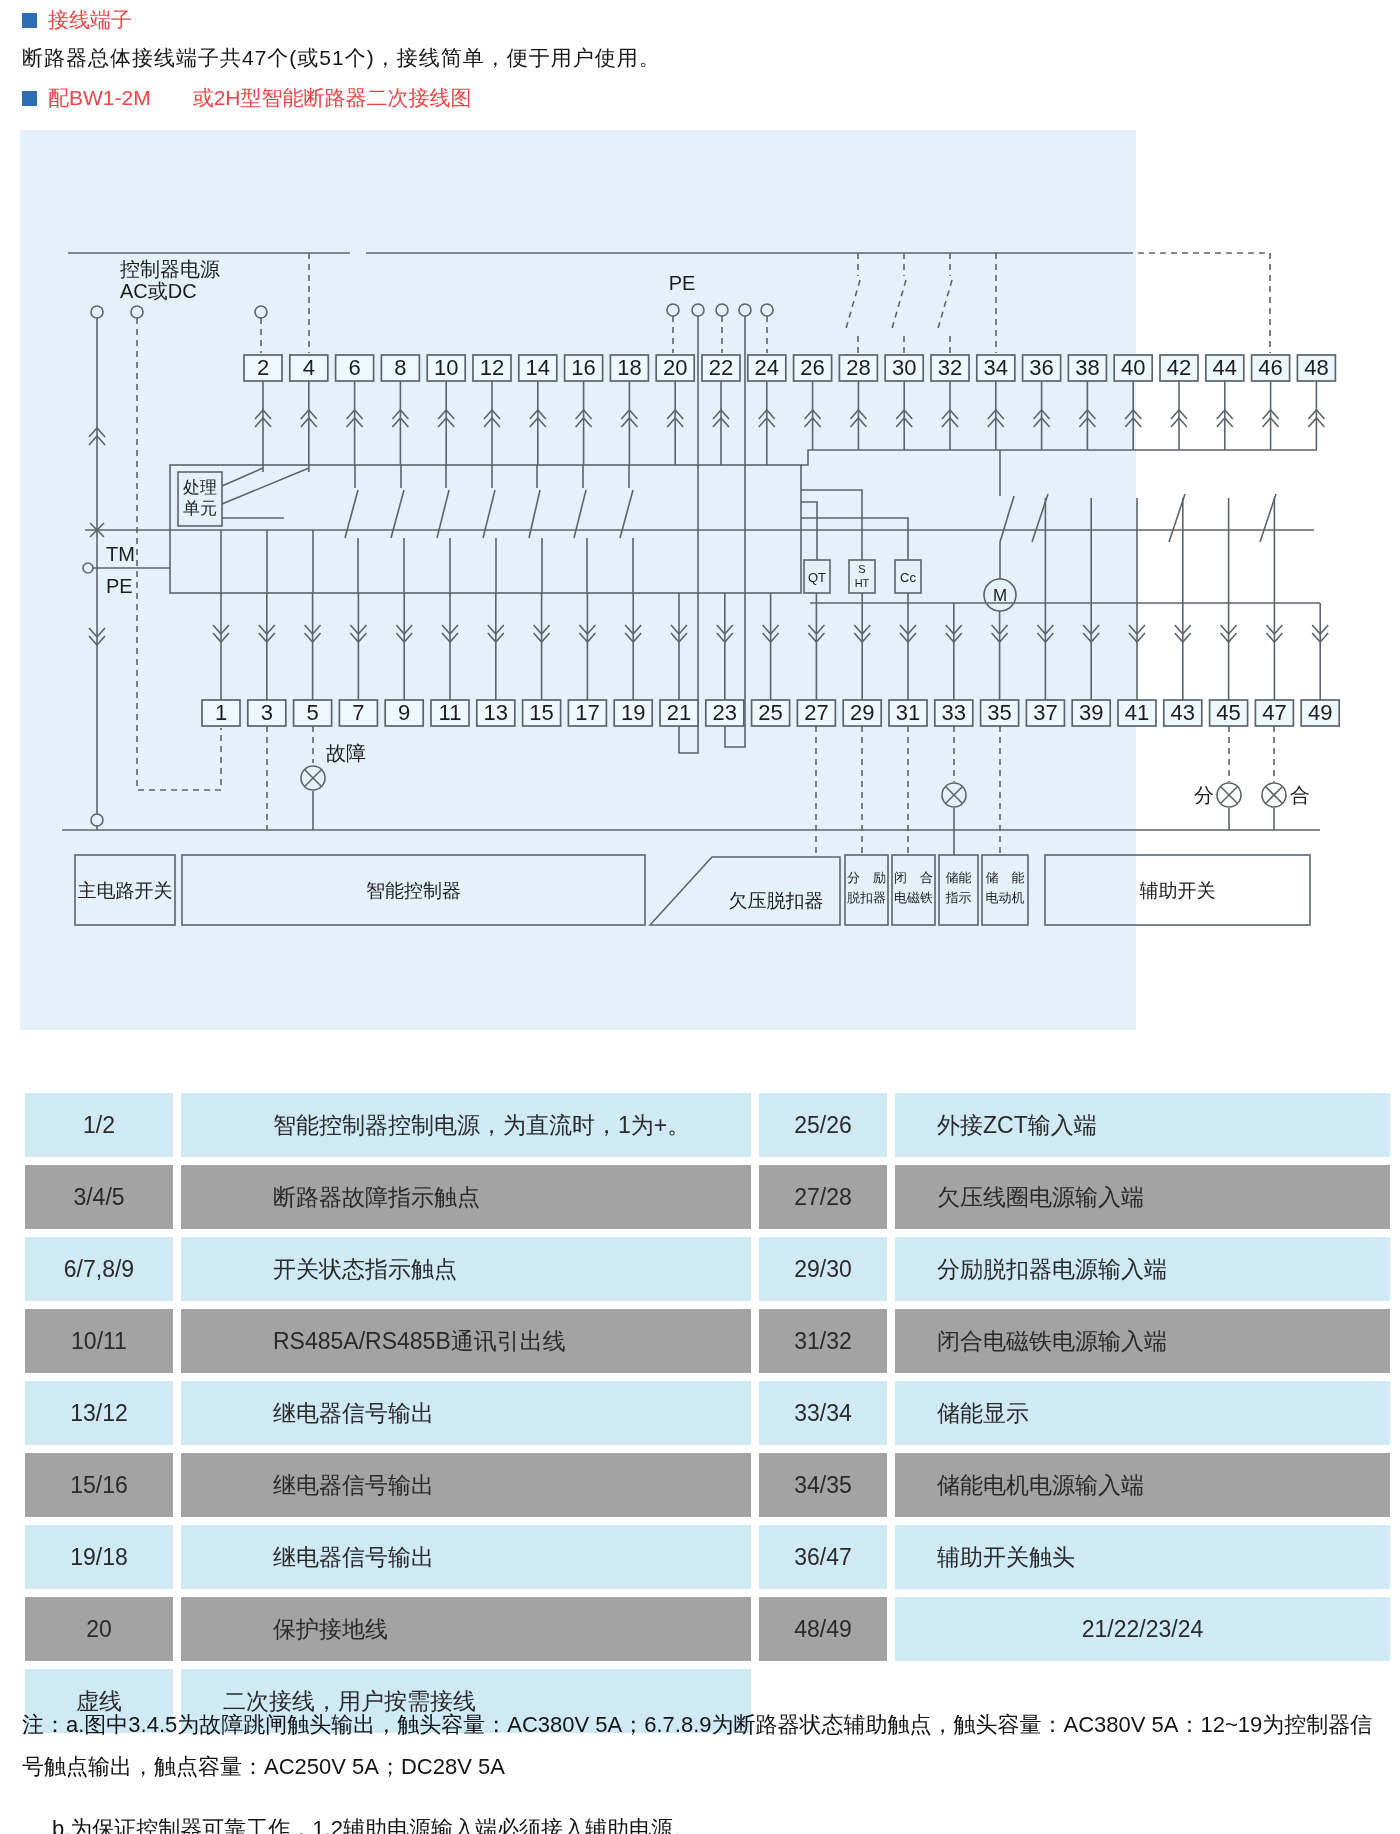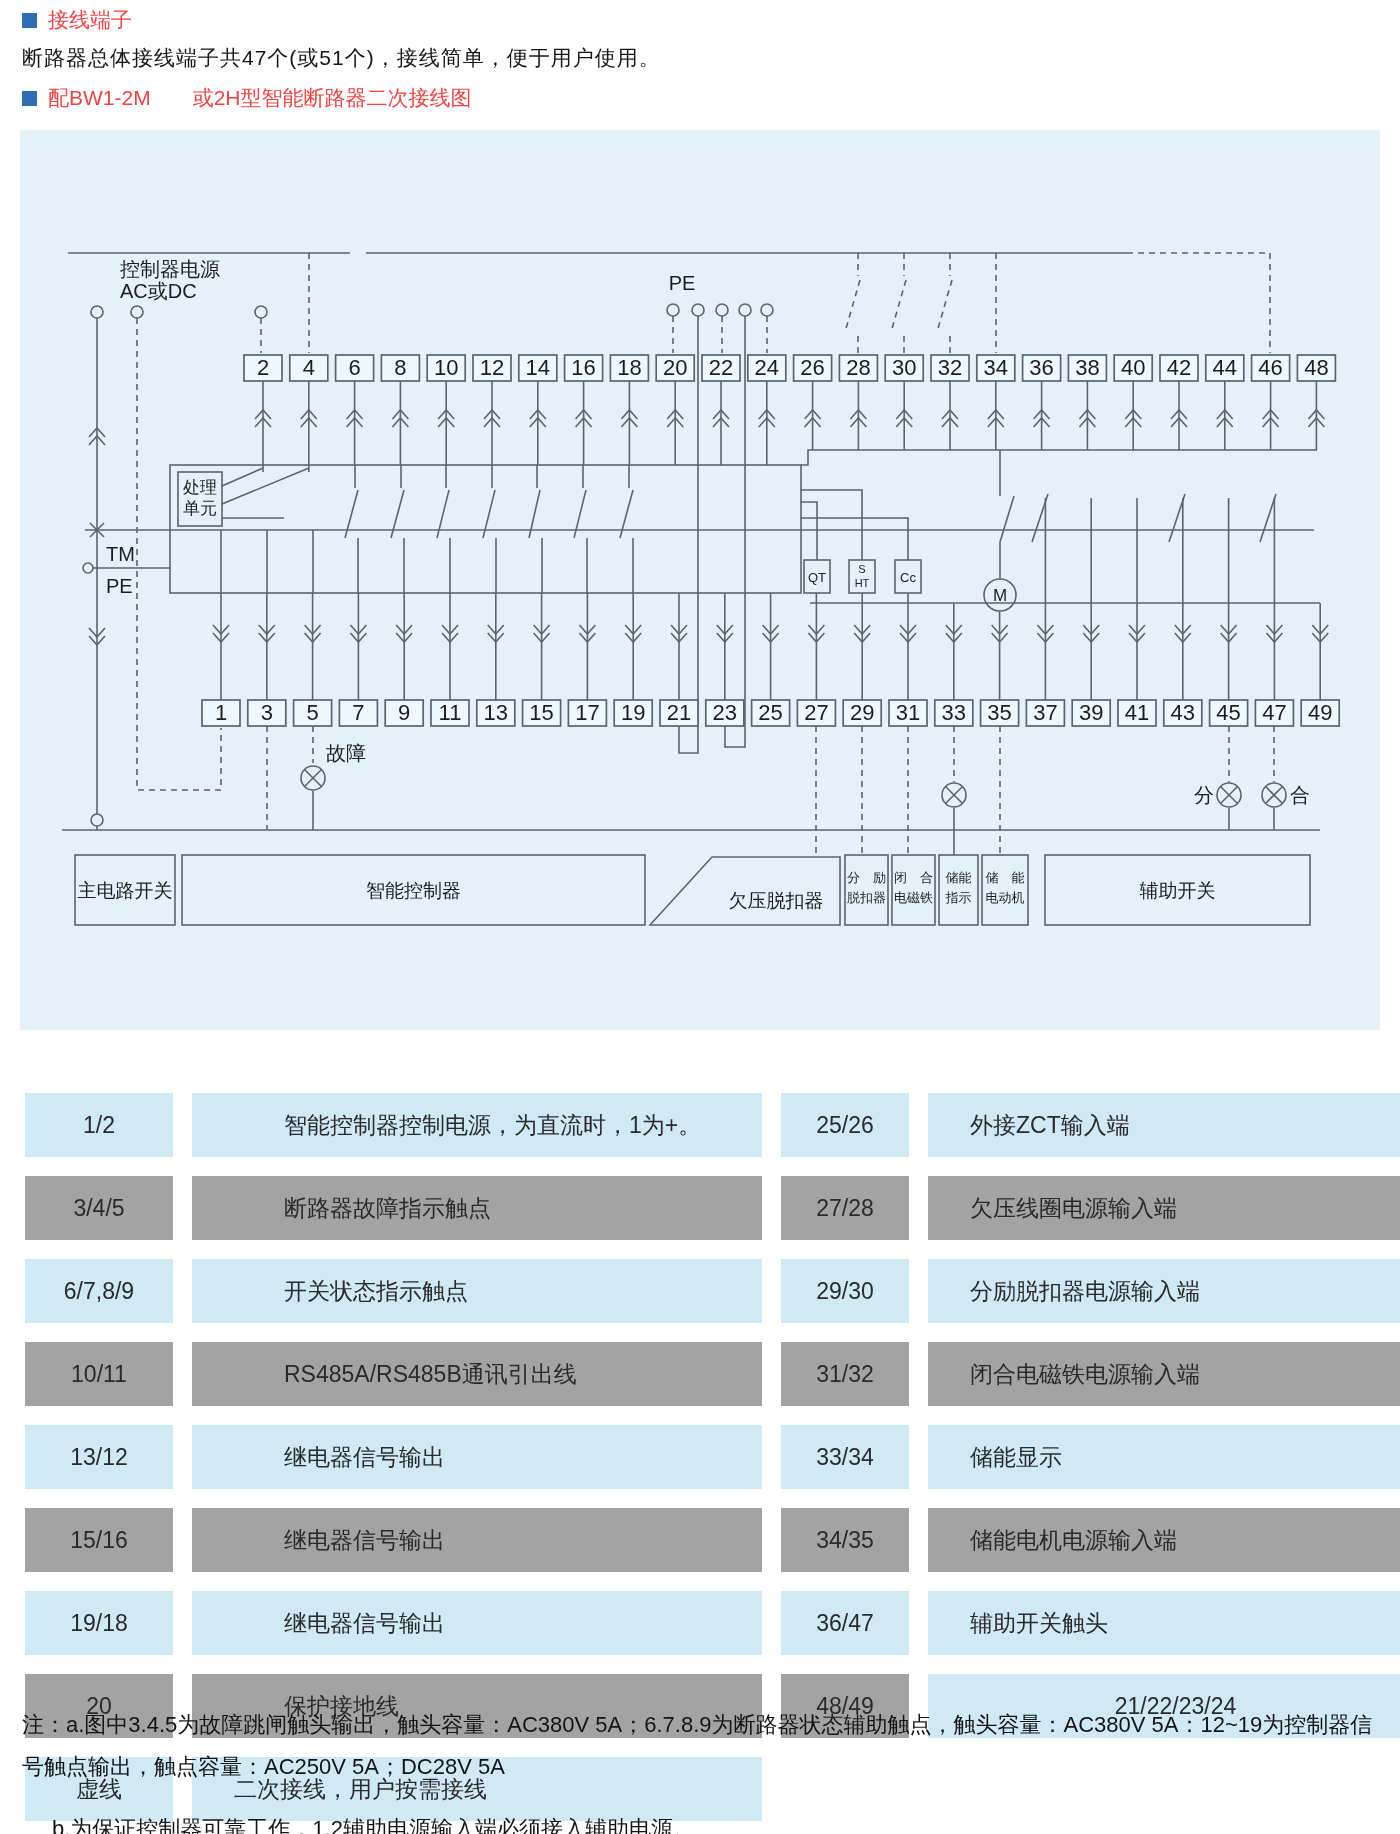--- a/index.html
+++ b/index.html
@@ -1,36 +1,36 @@
 <!DOCTYPE html>
 <html><head>
 <meta charset="utf-8">
 <style>
   html,body{margin:0;padding:0;}
   body{width:1400px;height:1834px;position:relative;background:#ffffff;
        font-family:"Liberation Sans","DejaVu Sans",sans-serif;color:#111;}
   .sec{position:absolute;left:22px;display:flex;align-items:center;gap:11px;font-size:21px;color:#ef4444;}
   .bullet{width:15px;height:15px;background:#2e6cb3;flex:0 0 auto;}
   #intro{position:absolute;left:22px;top:44px;font-size:21px;color:#161616;letter-spacing:1px;}
-  #diagram-panel{position:absolute;left:20px;top:130px;width:1360px;height:900px;background:#e4f1f9;}
+  #diagram-panel{position:absolute;left:20px;top:130px;width:1116px;height:900px;background:#e4f1f9;}
   #diagram-svg{display:block;}
   #diagram-svg text{font-family:"Liberation Sans","DejaVu Sans",sans-serif;fill:#1d1d1d;}
   .ln{stroke:#5c646b;stroke-width:1.6;fill:none;}
   .dash{stroke-dasharray:6 5;}
   .tbox{fill:#eef7fc;stroke:#5c646b;stroke-width:1.7;}
   .tnum{font-size:22px;text-anchor:middle;}
   .lbl{font-size:20px;}
   .mid{text-anchor:middle;}
   .unit{font-size:17px;text-anchor:middle;}
   .sm{font-size:13px;text-anchor:middle;}
   .xs{font-size:11px;text-anchor:middle;}
   .blk{font-size:19px;text-anchor:middle;}
   .blk2{font-size:13px;text-anchor:middle;}
   #wiring-table{position:absolute;left:25px;top:1093px;width:1350px;display:grid;
-    grid-template-columns:148px 570px 128px 495px;grid-auto-rows:64px;gap:19px;background:#ffffff;}
+    grid-template-columns:148px 570px 128px 495px;grid-auto-rows:64px;gap:8px;background:#ffffff;}
   .cell{display:flex;align-items:center;font-size:23px;color:#2a2a2a;}
   .cell.num{justify-content:center;}
   .cell.desc-l{padding-left:92px;}
   .cell.desc-r{padding-left:42px;}
   .dark{background:#cfe9f5;}
   .light{background:#a3a3a3;}
   #notes{position:absolute;left:22px;top:1704px;width:1366px;font-size:22px;line-height:42px;color:#141414;}
   #notes .indent{margin-left:30px;margin-top:20px;}
 </style>
 </head>

